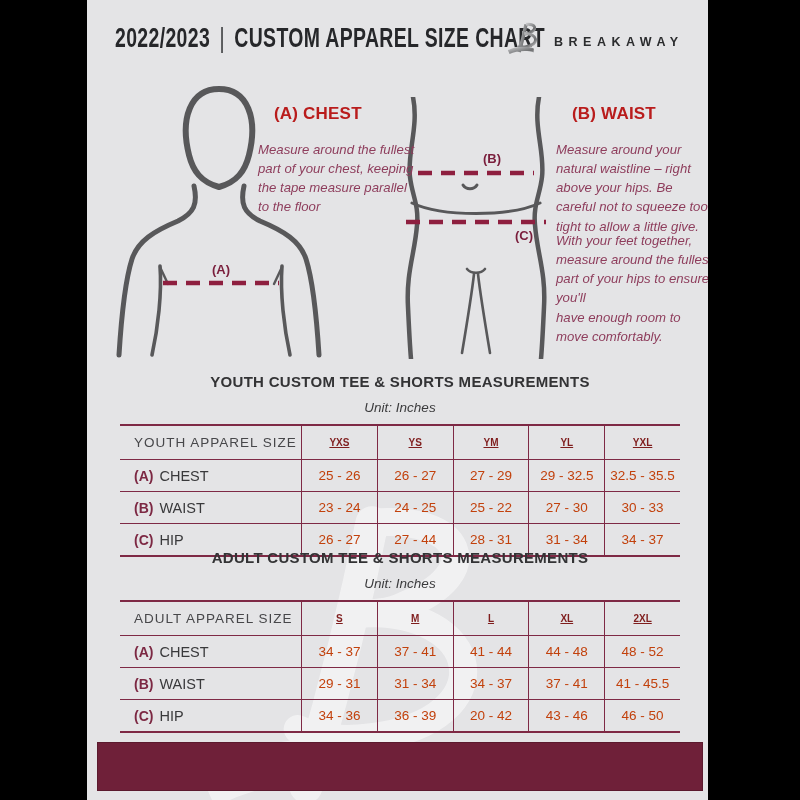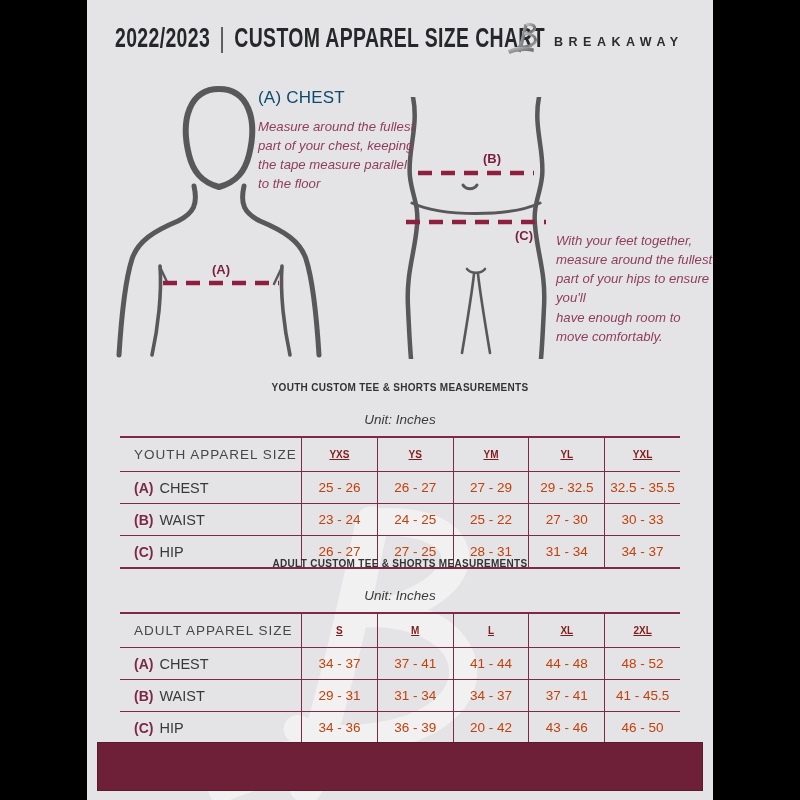--- a/index.html
+++ b/index.html
@@ -1,42 +1,42 @@
 <!DOCTYPE html>
 <html><head>
 <meta charset="utf-8">
 <style>
   html,body{margin:0;padding:0;}
   body{width:800px;height:800px;background:#000;font-family:"Liberation Sans",sans-serif;-webkit-font-smoothing:antialiased;}
-  .stage{position:relative;width:800px;height:800px;overflow:hidden;}
+  .stage{position:relative;width:708px;height:800px;overflow:hidden;}
   .page{position:absolute;left:87px;top:0;width:626px;height:800px;background:#E4E4E6;overflow:hidden;}
 
   
   .hdr-title{position:absolute;left:28px;top:22px;white-space:nowrap;transform:scaleX(0.72);transform-origin:left center;
     font-size:27px;font-weight:bold;color:#26272a;letter-spacing:0.5px;line-height:32px;}
   .hdr-title .pipe{font-weight:normal;color:#3a3b3e;margin:0 13px;}
   .brand{position:absolute;left:420px;top:21px;display:flex;align-items:center;}
   .brand svg{width:38px;height:36px;}
   .brand-name{margin-left:9px;margin-top:6px;font-size:12.5px;font-weight:bold;letter-spacing:5.5px;color:#2b2c2e;}
 
   
   .diagrams{position:absolute;left:0;top:75px;width:626px;height:300px;}
   .fig{position:absolute;}
   .instr{position:absolute;color:#8E3D5C;}
-  .instr h3{margin:0;font-size:17px;font-weight:normal;color:#0c4a6e;letter-spacing:0.2px;}
+  .instr h3{margin:16px;font-size:17px;font-weight:bold;color:#b91c1c;letter-spacing:0.2px;}
   .instr p{margin:9px 0 0 0;font-size:13.2px;line-height:1.45;font-style:italic;white-space:pre-line;}
   .instr-a{left:171px;top:13px;width:162px;}
   .instr-b{left:469px;top:13px;width:152px;}
   .instr-c{left:469px;top:147px;width:158px;}
 
   
   .tbl-group{position:absolute;left:33px;width:560px;text-align:center;}
   .tbl-youth{top:365px;}
   .tbl-adult{top:541px;}
-  .tbl-title{margin:14px;font-size:10px;font-weight:bold;color:#333335;letter-spacing:0.3px;line-height:18px;}
+  .tbl-title{margin:8px;font-size:15px;font-weight:bold;color:#333335;letter-spacing:0.3px;line-height:18px;}
   .tbl-unit{font-size:13.5px;font-style:italic;color:#3b3b3d;line-height:17px;margin-top:2px;margin-bottom:8px;}
   .size-table{border-top:2px solid #7E2945;border-bottom:2px solid #7E2945;text-align:left;}
   .t-row{display:grid;grid-template-columns:181px repeat(5,1fr);align-items:stretch;}
   .t-row + .t-row{border-top:1.6px solid #7E2945;}
   .t-cell{display:flex;align-items:center;justify-content:center;height:31px;}
   .t-cell + .t-cell{border-left:1.6px solid #7E2945;}
   .t-head .t-cell{height:33px;}
   .t-label-head{justify-content:flex-start;padding-left:14px;font-size:13.5px;letter-spacing:1px;color:#47474a;}
   .t-size{font-size:10px;font-weight:bold;color:#7f1d1d;text-decoration:underline;}
   .t-rowlabel{justify-content:flex-start;padding-left:14px;font-size:14.5px;color:#39393b;}
@@ -103,20 +103,24 @@
         <line x1="16" y1="76" x2="132" y2="76" stroke="#8E1F3F" stroke-width="4.5" stroke-dasharray="14 9"></line>
         <text x="90" y="66" text-anchor="middle" font-size="13" font-weight="bold" fill="#7A1E3C">(B)</text>
         <line x1="4" y1="125" x2="144" y2="125" stroke="#8E1F3F" stroke-width="4.5" stroke-dasharray="14 9"></line>
         <text x="122" y="143" text-anchor="middle" font-size="13" font-weight="bold" fill="#7A1E3C">(C)</text>
       </svg>
 
       <div class="instr instr-a">
         <h3>(A) CHEST</h3>
         <p>Measure around the fullest part of your chest, keeping the tape measure parallel to the floor</p>
       </div>
+      <div class="instr instr-b">
+        <h3>(B) WAIST</h3>
+        <p>Measure around your natural waistline – right above your hips. Be careful not to squeeze too tight to allow a little give.</p>
+      </div>
       <div class="instr instr-c">
         <p>With your feet together, measure around the fullest part of your hips to ensure you'll
 have enough room to move comfortably.</p>
       </div>
     </div>
 
     <svg class="watermark" viewBox="0 0 44 40">
       <g stroke="#ffffff" fill="none" stroke-linecap="round">
         <path d="M22,3 C20,13 17,25 14,35" stroke-width="4"></path>
         <path d="M22,3 C33,2 36,9 26,13 C24,14 22,14 20,14" stroke-width="3.4"></path>
@@ -158,21 +162,21 @@
             <div class="t-cell t-val">25 - 22</div>
             <div class="t-cell t-val">27 - 30</div>
             <div class="t-cell t-val">30 - 33</div>
           </div>
           <div class="t-row">
             <div class="t-cell t-rowlabel">
               <span class="prefix">(C)</span>
               <span>HIP</span>
             </div>
             <div class="t-cell t-val">26 - 27</div>
-            <div class="t-cell t-val">27 - 25</div>
+            <div class="t-cell t-val">27 - 44</div>
             <div class="t-cell t-val">28 - 31</div>
             <div class="t-cell t-val">31 - 34</div>
             <div class="t-cell t-val">34 - 37</div>
           </div>
         </div>
     </div>
 
     <div class="tbl-group tbl-adult">
       <h2 class="tbl-title">ADULT CUSTOM TEE &amp; SHORTS MEASUREMENTS</h2>
       <div class="tbl-unit">Unit: Inches</div>

